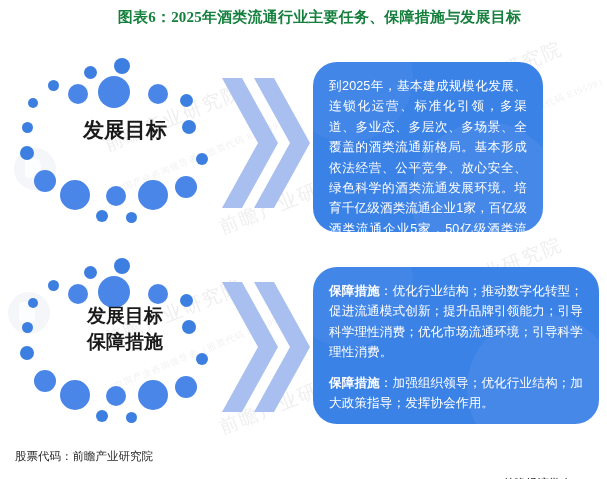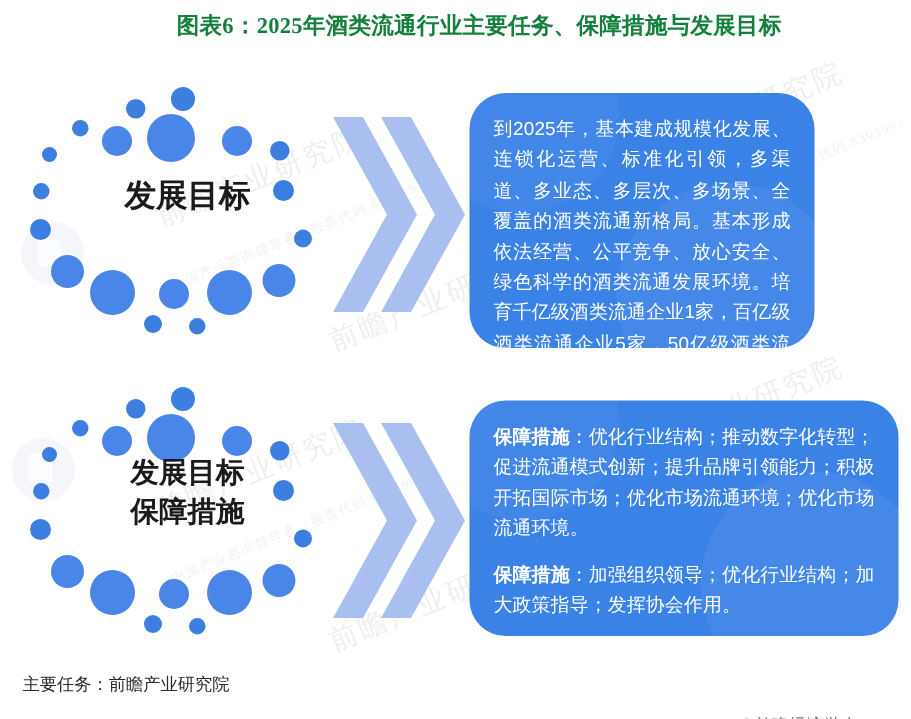--- a/index.html
+++ b/index.html
@@ -195,21 +195,21 @@
     </svg>
     <svg class="chev" style="left:32px;" width="56" height="142" viewBox="0 0 56 142" aria-hidden="true">
       <polygon points="0,6 20,6 56,71 20,136 0,136 36,71" fill="#a8bff0"></polygon>
     </svg>
   </div>
 
   <div class="panel" style="left:313px;top:267px;width:286px;height:157px;">
     <div class="ghost"></div>
     <div class="ghost2"></div>
     <div class="inner">
-      <p class="para"><span class="lead">保障措施</span><span>：优化行业结构；推动数字化转型；促进流通模式创新；提升品牌引领能力；积极开拓国际市场；优化市场流通环境；优化市场流通环境。</span></p>
+      <p class="para"><span class="lead">保障措施</span><span>：优化行业结构；推动数字化转型；促进流通模式创新；提升品牌引领能力；引导科学理性消费；优化市场流通环境；引导科学理性消费。</span></p>
       <p class="para"><span class="lead">保障措施</span><span>：加强组织领导；优化行业结构；加大政策指导；发挥协会作用。</span></p>
     </div>
   </div>
 
-  <div class="footer-left">主要任务：前瞻产业研究院</div>
+  <div class="footer-left">股票代码：前瞻产业研究院</div>
   <div class="footer-right">@前瞻经济学人APP</div>
 
 </div>
 
 </body></html>

